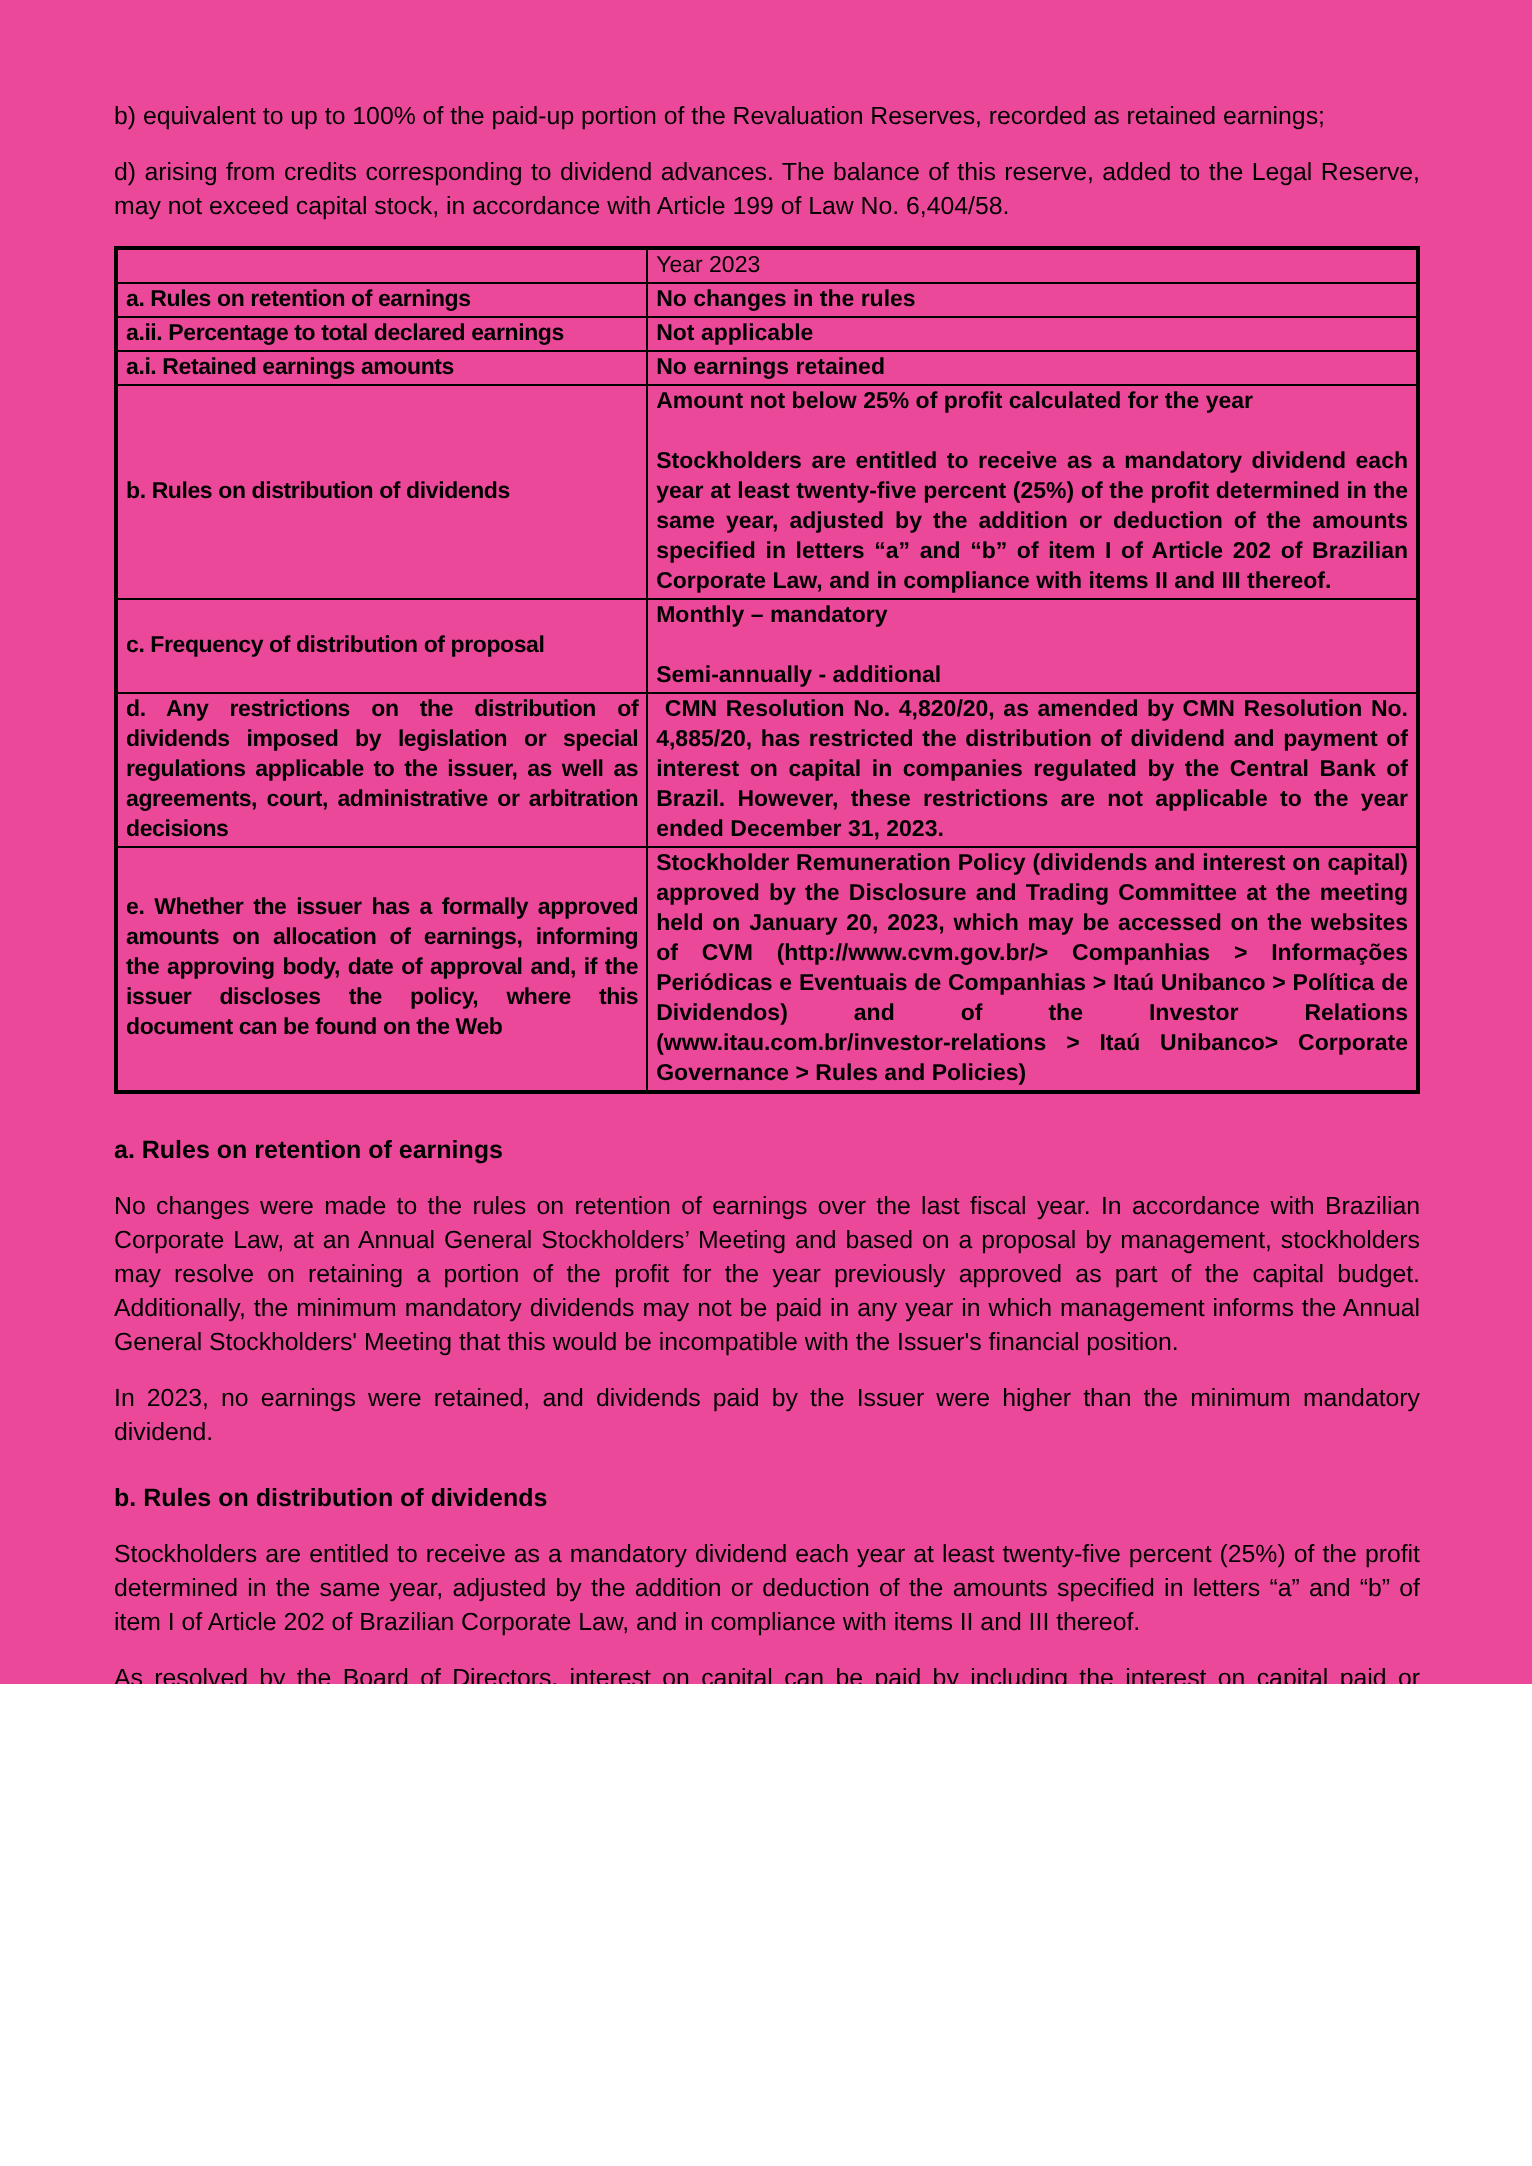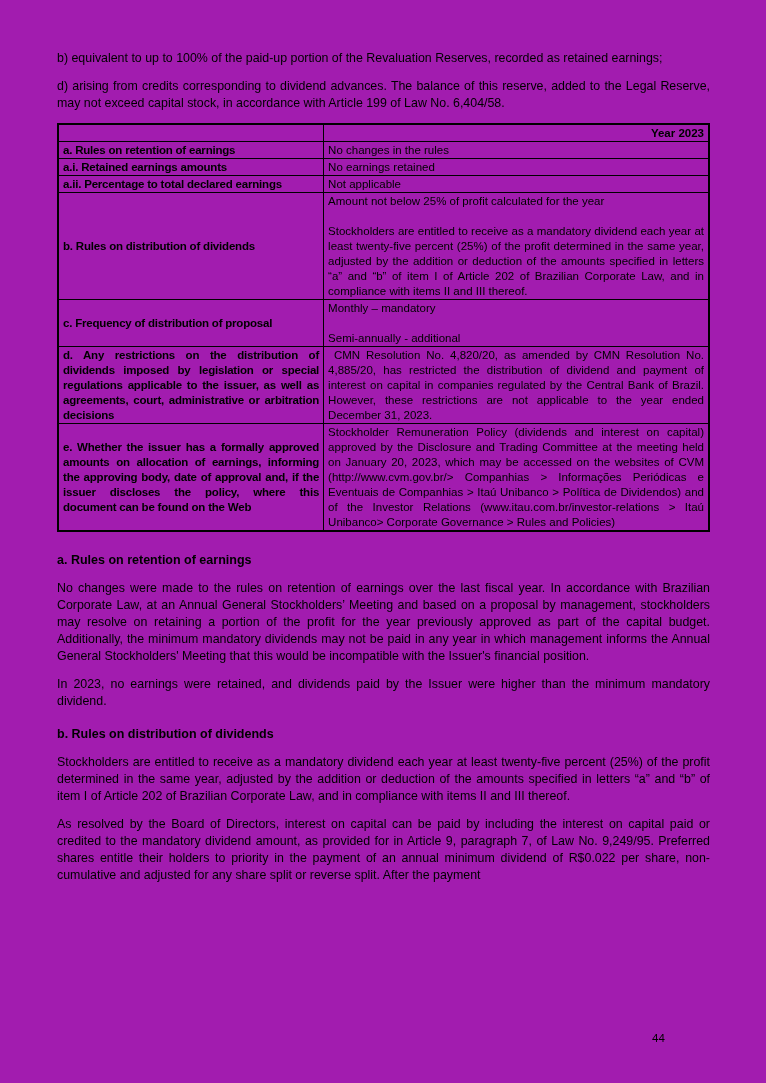--- a/index.html
+++ b/index.html
@@ -4,22 +4,22 @@
 <style>
   * { margin: 0; padding: 0; box-sizing: border-box; }
   html, body { background: #ffffff; }
   body {
     font-family: "Liberation Sans", "DejaVu Sans", sans-serif;
     color: #000000;
   }
   .page {
     position: relative;
     width: 766px;
-    height: 1083px;
-    background: #a21caf;
+    height: 842px;
+    background: #ec4899;
     overflow: hidden;
   }
   .content {
     padding: 50px 56px 0 57px;
   }
   .para {
     font-size: 12.4px;
     line-height: 17px;
     text-align: justify;
     margin: 0 0 11px 0;
@@ -53,25 +53,25 @@
     padding: 0.5px 4px;
     vertical-align: middle;
   }
   .label-cell {
     font-weight: bold;
     text-align: justify;
     letter-spacing: -0.2px;
   }
   th.label-cell { height: 16px; }
   th.value-cell {
-    font-weight: bold;
-    text-align: right;
+    font-weight: normal;
+    text-align: left;
   }
   td.value-cell {
-    font-weight: normal;
+    font-weight: bold;
     text-align: justify;
     white-space: pre-line;
     vertical-align: top;
   }
   .page-number {
     position: absolute;
     top: 1032px;
     left: 652px;
     font-size: 11.5px;
     color: #000000;
@@ -96,26 +96,26 @@
           <th class="label-cell"></th>
           <th class="value-cell">Year 2023</th>
         </tr>
       </thead>
       <tbody>
         <tr>
           <td class="label-cell">a. Rules on retention of earnings</td>
           <td class="value-cell">No changes in the rules</td>
         </tr>
         <tr>
+          <td class="label-cell">a.ii. Percentage to total declared earnings</td>
+          <td class="value-cell">Not applicable</td>
+        </tr>
+        <tr>
           <td class="label-cell">a.i. Retained earnings amounts</td>
           <td class="value-cell">No earnings retained</td>
-        </tr>
-        <tr>
-          <td class="label-cell">a.ii. Percentage to total declared earnings</td>
-          <td class="value-cell">Not applicable</td>
         </tr>
         <tr>
           <td class="label-cell">b. Rules on distribution of dividends</td>
           <td class="value-cell">Amount not below 25% of profit calculated for the year
 
 Stockholders are entitled to receive as a mandatory dividend each year at least twenty-five percent (25%) of the profit determined in the same year, adjusted by the addition or deduction of the amounts specified in letters “a” and “b” of item I of Article 202 of Brazilian Corporate Law, and in compliance with items II and III thereof.</td>
         </tr>
         <tr>
           <td class="label-cell">c. Frequency of distribution of proposal</td>
           <td class="value-cell">Monthly – mandatory

